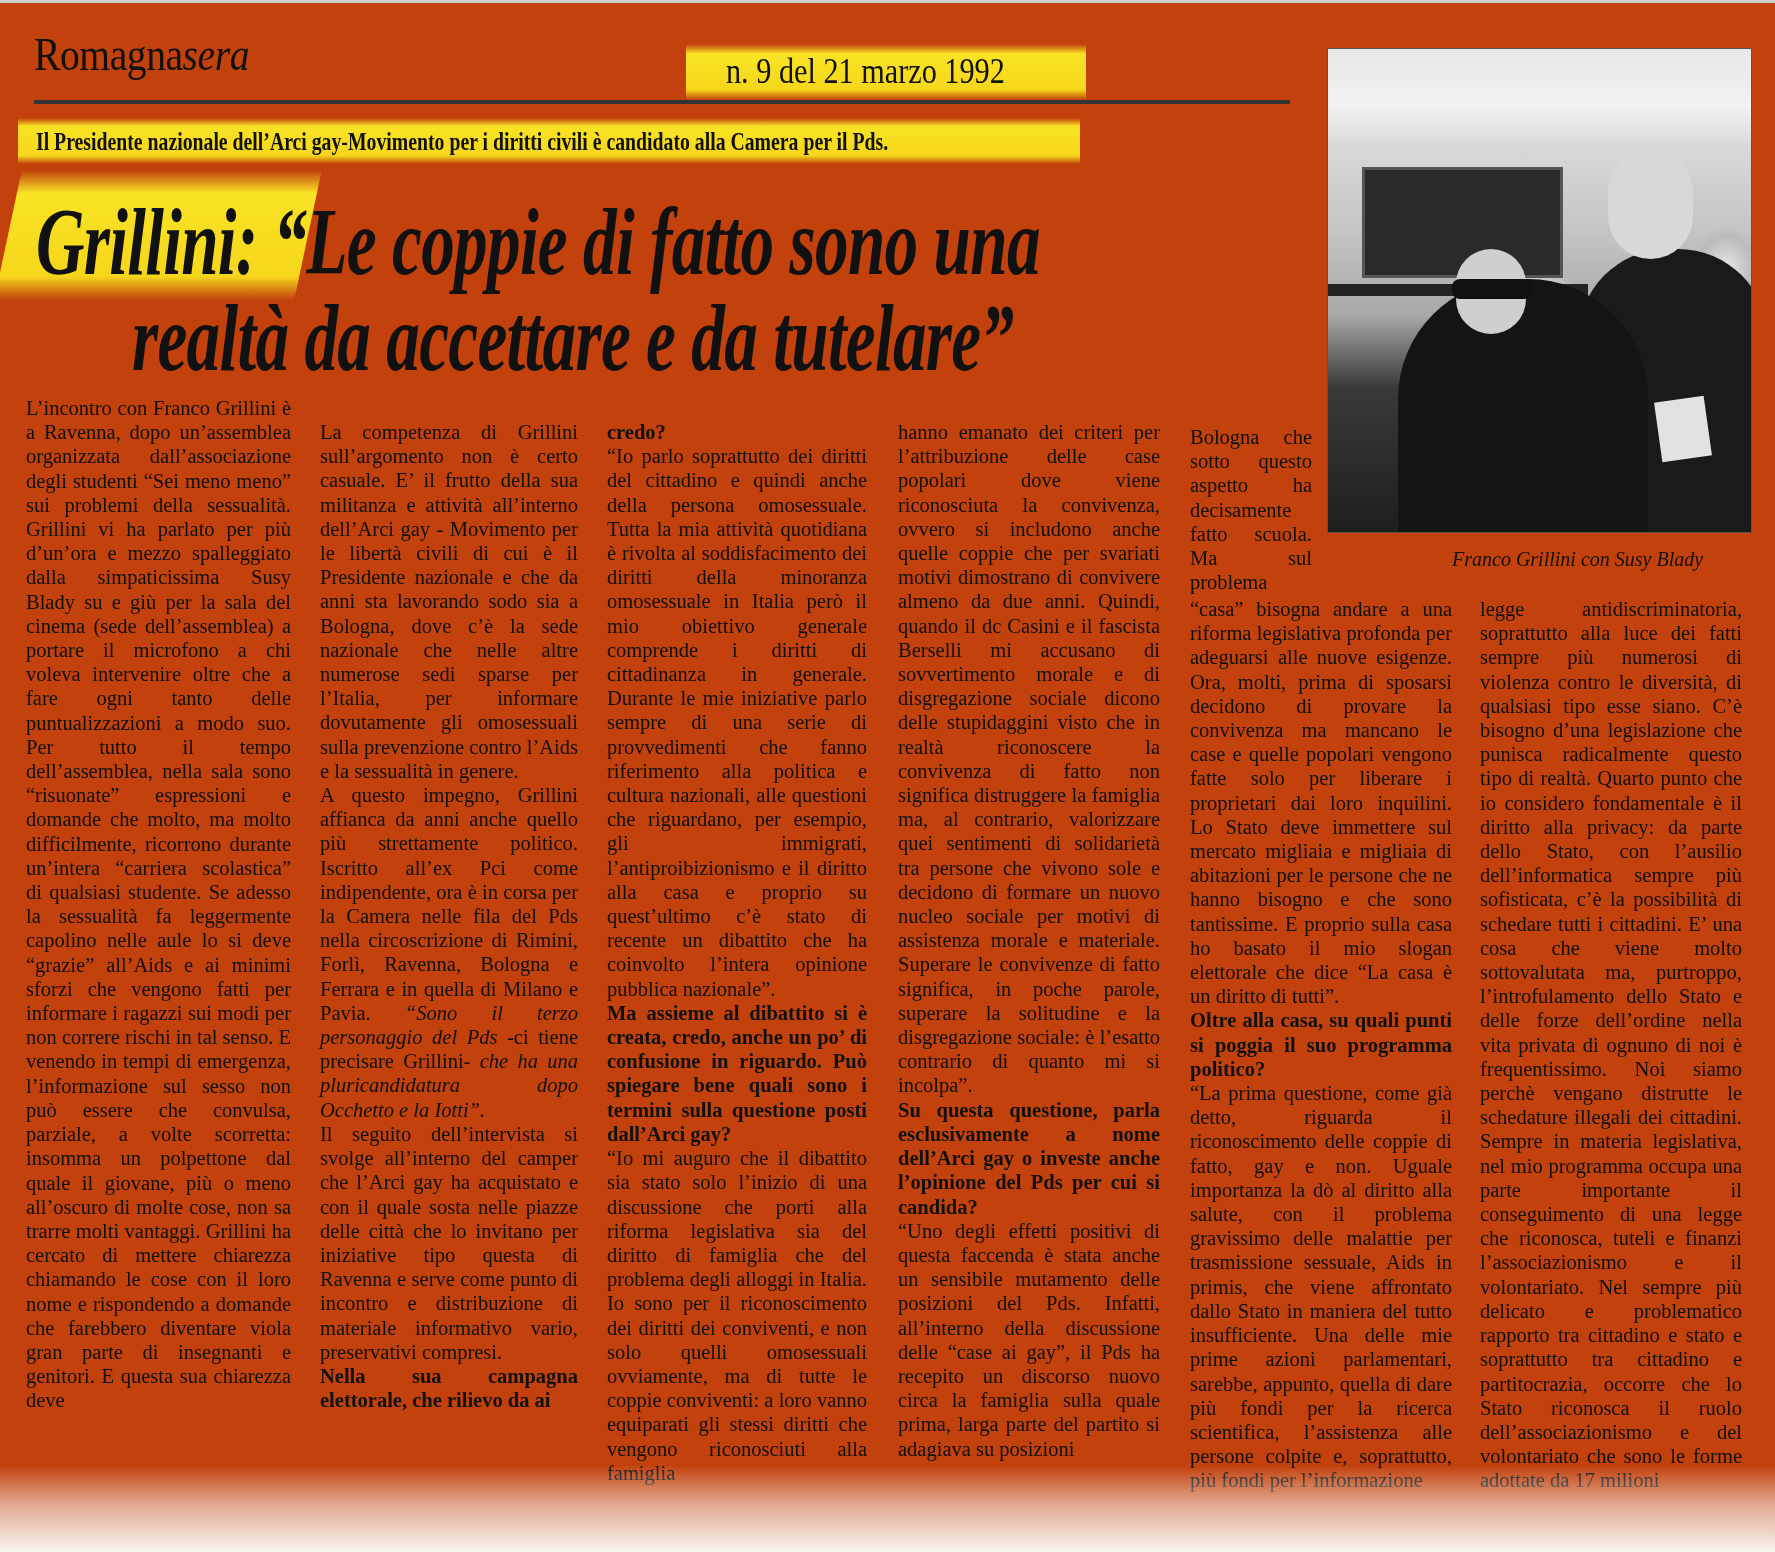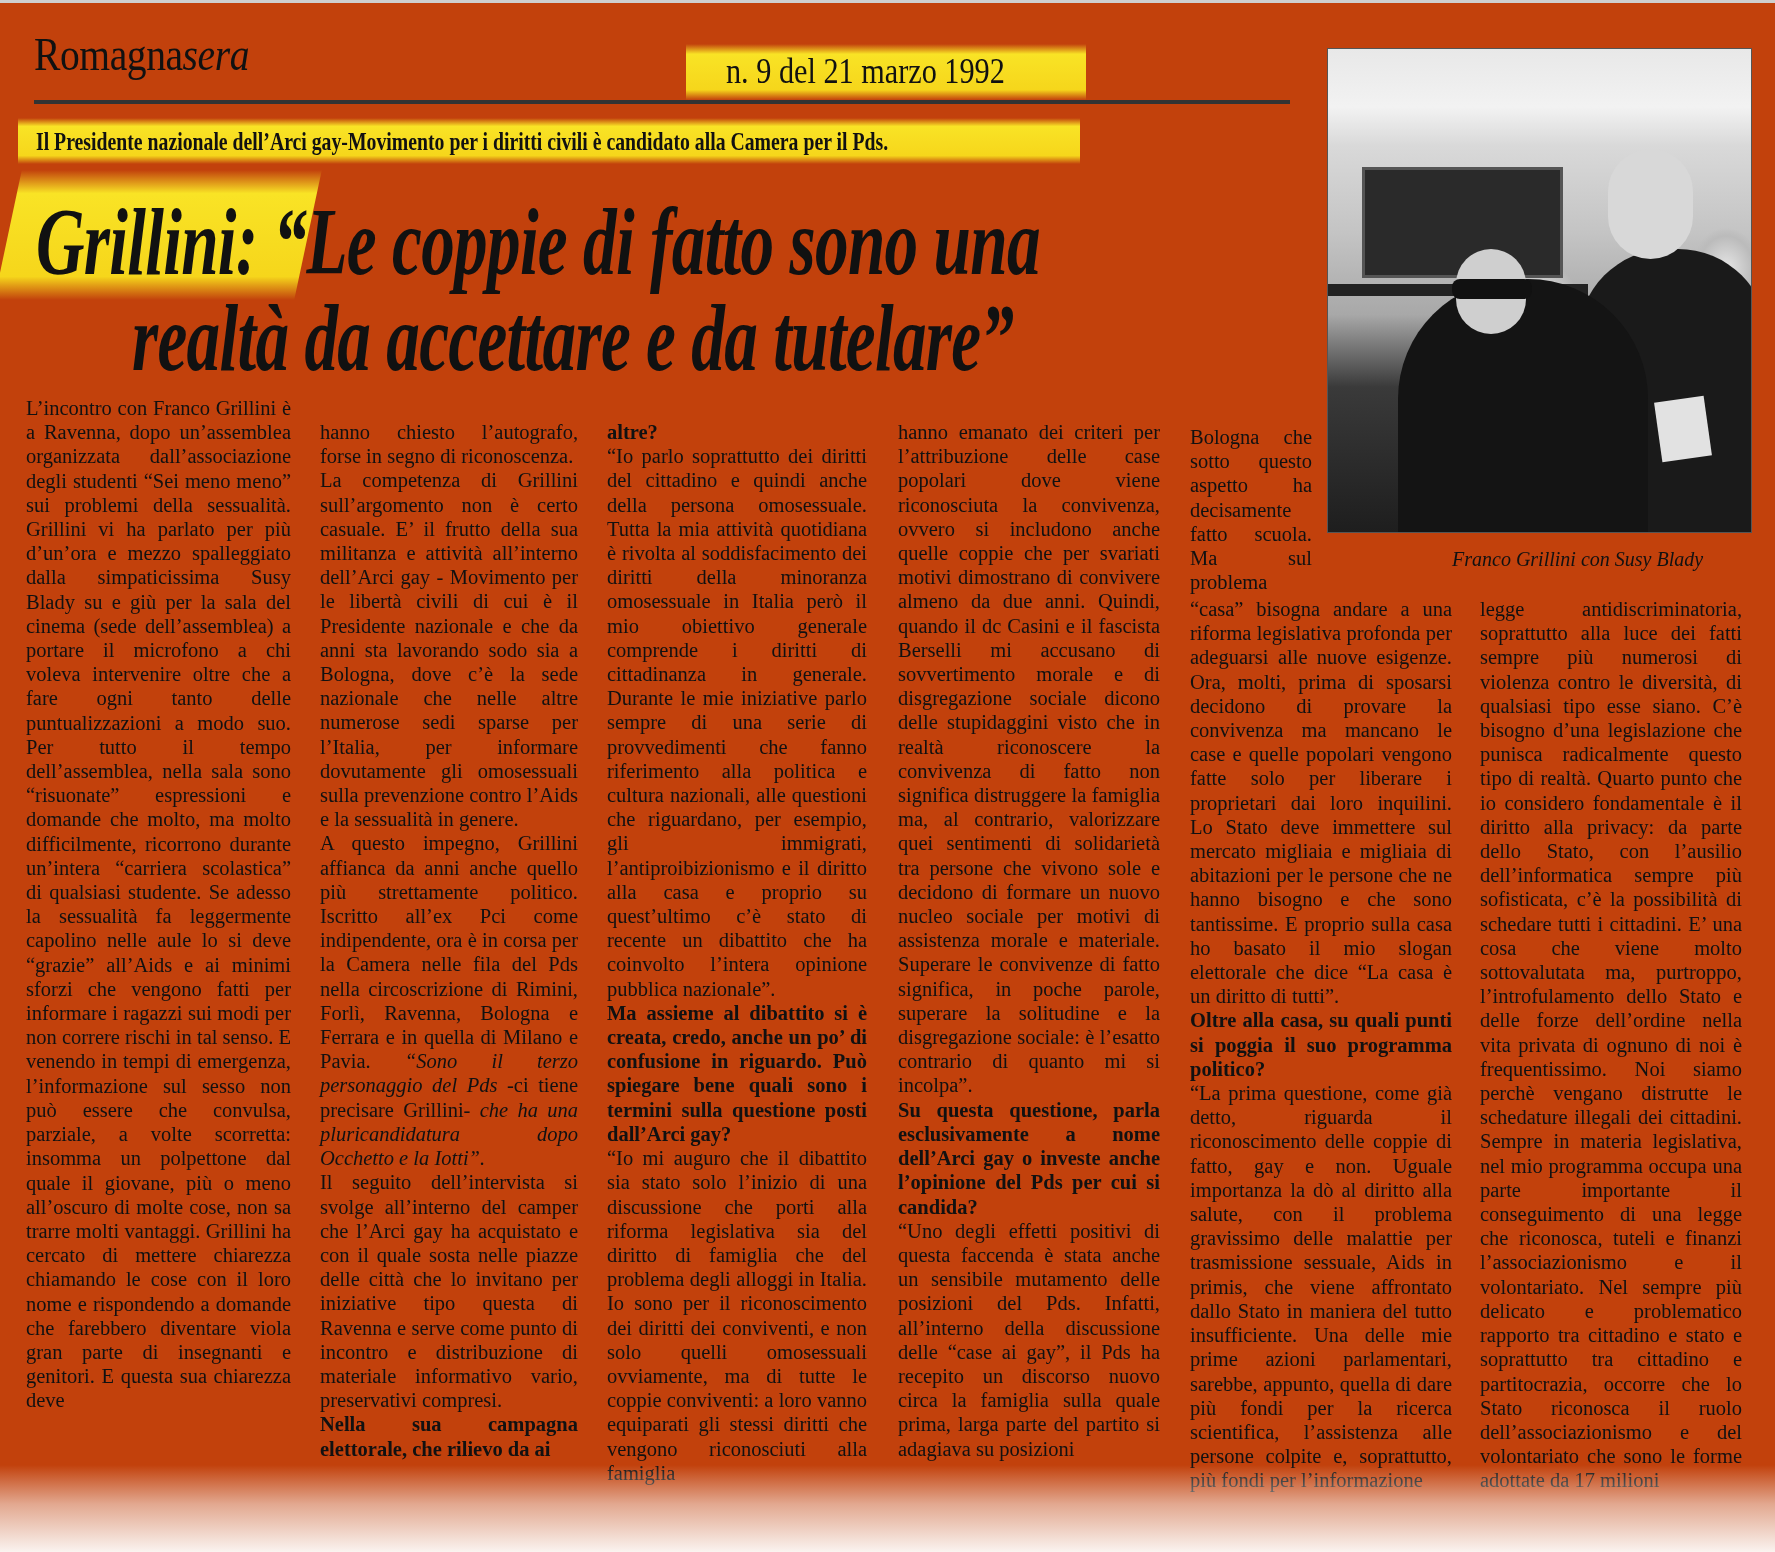--- a/index.html
+++ b/index.html
@@ -79,29 +79,28 @@
     <div class="glasses"></div>
     <div class="book"></div>
   </div>
   <div class="caption">Franco Grillini con Susy Blady</div>
 
   <div class="col c1">
     <p>L’incontro con Franco Grillini è a Ravenna, dopo un’assemblea organizzata dall’associazione degli studenti “Sei meno meno” sui problemi della sessualità. Grillini vi ha parlato per più d’un’ora e mezzo spalleggiato dalla simpaticissima Susy Blady su e giù per la sala del cinema (sede dell’assemblea) a portare il microfono a chi voleva intervenire oltre che a fare ogni tanto delle puntualizzazioni a modo suo. Per tutto il tempo dell’assemblea, nella sala sono “risuonate” espressioni e domande che molto, ma molto difficilmente, ricorrono durante un’intera “carriera scolastica” di qualsiasi studente. Se adesso la sessualità fa leggermente capolino nelle aule lo si deve “grazie” all’Aids e ai minimi sforzi che vengono fatti per informare i ragazzi sui modi per non correre rischi in tal senso. E venendo in tempi di emergenza, l’informazione sul sesso non può essere che convulsa, parziale, a volte scorretta: insomma un polpettone dal quale il giovane, più o meno all’oscuro di molte cose, non sa trarre molti vantaggi. Grillini ha cercato di mettere chiarezza chiamando le cose con il loro nome e rispondendo a domande che farebbero diventare viola gran parte di insegnanti e genitori. E questa sua chiarezza deve</p>
   </div>
 
   <div class="col c2">
-    <p>hanno chiesto l’autografo, forse in segno di riconoscenza.</p>
     <p>La competenza di Grillini sull’argomento non è certo casuale. E’ il frutto della sua militanza e attività all’interno dell’Arci gay - Movimento per le libertà civili di cui è il Presidente nazionale e che da anni sta lavorando sodo sia a Bologna, dove c’è la sede nazionale che nelle altre numerose sedi sparse per l’Italia, per informare dovutamente gli omosessuali sulla prevenzione contro l’Aids e la sessualità in genere.</p>
     <p><span>A questo impegno, Grillini affianca da anni anche quello più strettamente politico. Iscritto all’ex Pci come indipendente, ora è in corsa per la Camera nelle fila del Pds nella circoscrizione di Rimini, Forlì, Ravenna, Bologna e Ferrara e in quella di Milano e Pavia.</span> <span class="it">“Sono il terzo personaggio del Pds</span><span> -ci tiene precisare Grillini- </span><span class="it">che ha una pluricandidatura dopo Occhetto e la Iotti”.</span></p>
     <p>Il seguito dell’intervista si svolge all’interno del camper che l’Arci gay ha acquistato e con il quale sosta nelle piazze delle città che lo invitano per iniziative tipo questa di Ravenna e serve come punto di incontro e distribuzione di materiale informativo vario, preservativi compresi.</p>
     <p class="q">Nella sua campagna elettorale, che rilievo da ai</p>
   </div>
 
   <div class="col c3">
-    <p class="q">altre?</p>
+    <p class="q">credo?</p>
     <p>“Io parlo soprattutto dei diritti del cittadino e quindi anche della persona omosessuale. Tutta la mia attività quotidiana è rivolta al soddisfacimento dei diritti della minoranza omosessuale in Italia però il mio obiettivo generale comprende i diritti di cittadinanza in generale. Durante le mie iniziative parlo sempre di una serie di provvedimenti che fanno riferimento alla politica e cultura nazionali, alle questioni che riguardano, per esempio, gli immigrati, l’antiproibizionismo e il diritto alla casa e proprio su quest’ultimo c’è stato di recente un dibattito che ha coinvolto l’intera opinione pubblica nazionale”.</p>
     <p class="q">Ma assieme al dibattito si è creata, credo, anche un po’ di confusione in riguardo. Può spiegare bene quali sono i termini sulla questione posti dall’Arci gay?</p>
     <p>“Io mi auguro che il dibattito sia stato solo l’inizio di una discussione che porti alla riforma legislativa sia del diritto di famiglia che del problema degli alloggi in Italia. Io sono per il riconoscimento dei diritti dei conviventi, e non solo quelli omosessuali ovviamente, ma di tutte le coppie conviventi: a loro vanno equiparati gli stessi diritti che vengono riconosciuti alla famiglia</p>
   </div>
 
   <div class="col c4">
     <p>hanno emanato dei criteri per l’attribuzione delle case popolari dove viene riconosciuta la convivenza, ovvero si includono anche quelle coppie che per svariati motivi dimostrano di convivere almeno da due anni. Quindi, quando il dc Casini e il fascista Berselli mi accusano di sovvertimento morale e di disgregazione sociale dicono delle stupidaggini visto che in realtà riconoscere la convivenza di fatto non significa distruggere la famiglia ma, al contrario, valorizzare quei sentimenti di solidarietà tra persone che vivono sole e decidono di formare un nuovo nucleo sociale per motivi di assistenza morale e materiale. Superare le convivenze di fatto significa, in poche parole, superare la solitudine e la disgregazione sociale: è l’esatto contrario di quanto mi si incolpa”.</p>
     <p class="q">Su questa questione, parla esclusivamente a nome dell’Arci gay o investe anche l’opinione del Pds per cui si candida?</p>
     <p>“Uno degli effetti positivi di questa faccenda è stata anche un sensibile mutamento delle posizioni del Pds. Infatti, all’interno della discussione delle “case ai gay”, il Pds ha recepito un discorso nuovo circa la famiglia sulla quale prima, larga parte del partito si adagiava su posizioni</p>
   </div>

